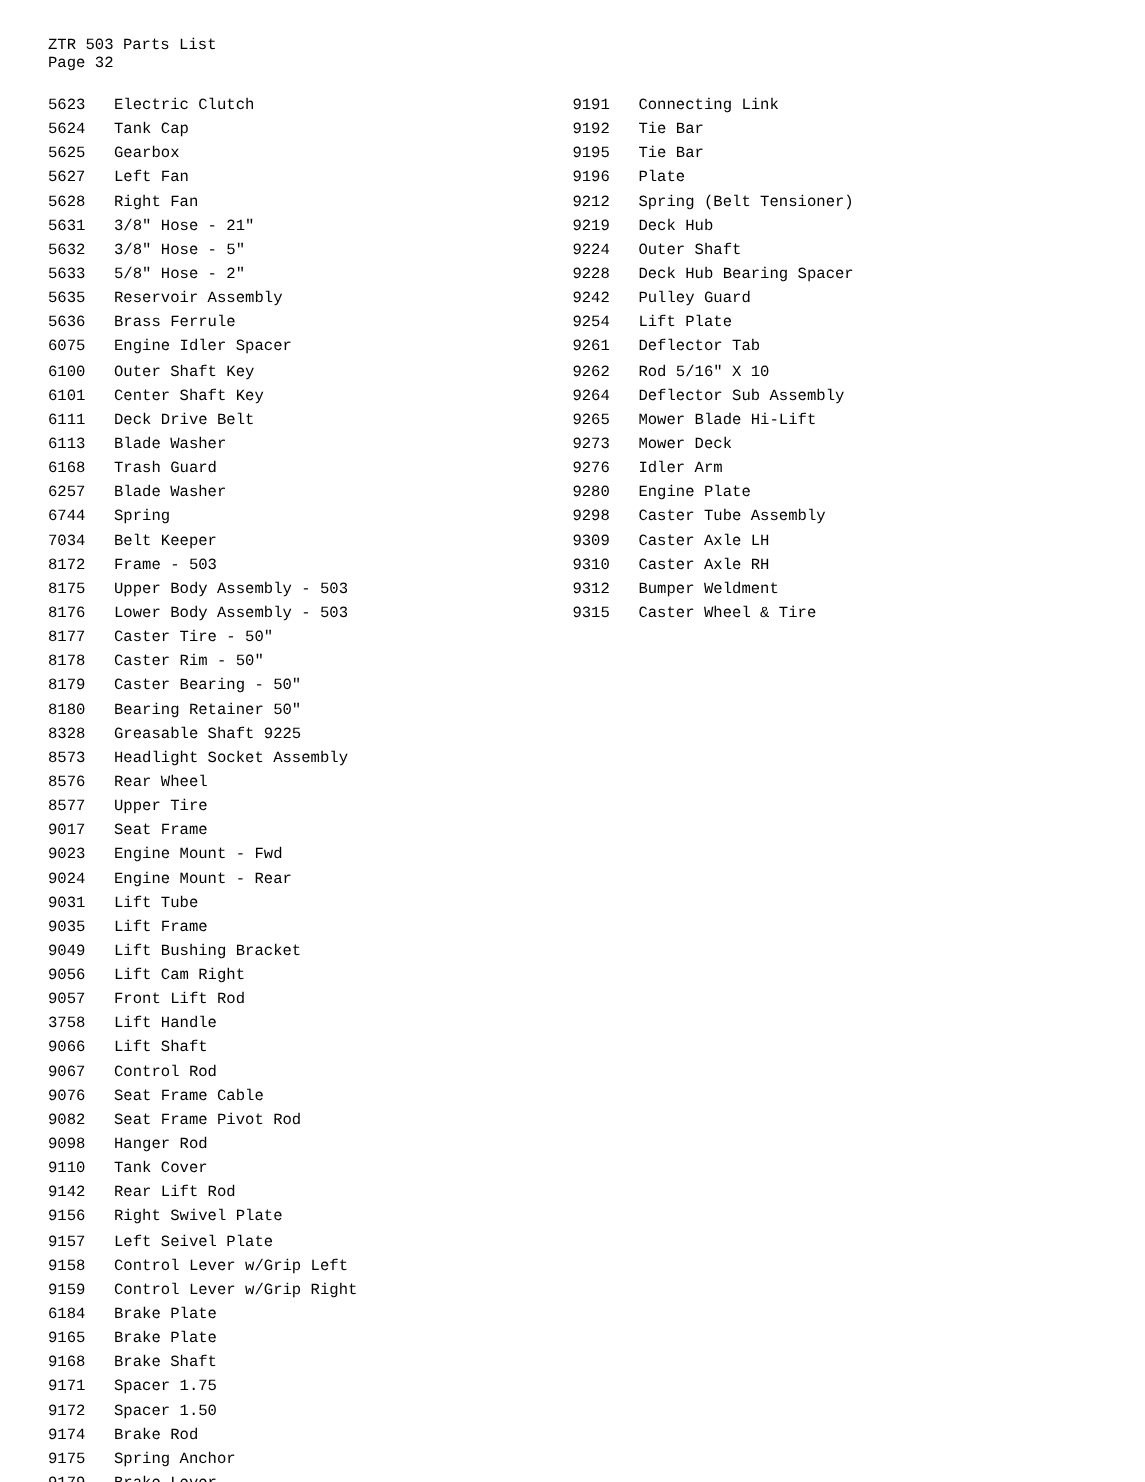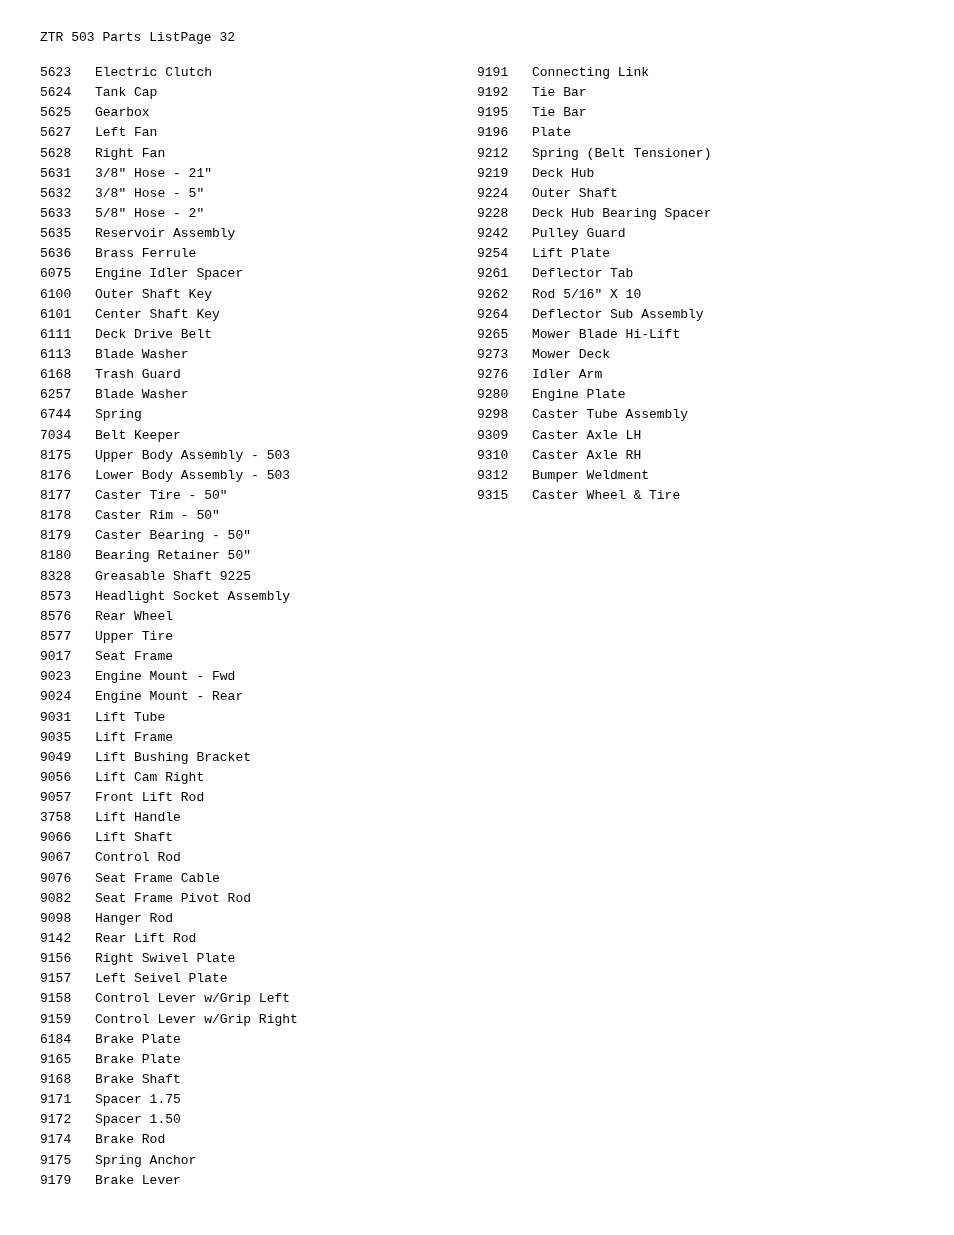--- a/index.html
+++ b/index.html
@@ -12,20 +12,21 @@
       font-family: 'Courier New', Courier, monospace;
       font-size: 13px;
       color: #000;
       width: 954px;
       min-height: 1235px;
       padding: 30px 40px;
     }
     .page-header {
       display: flex;
       margin-bottom: 18px;
+      flex-direction: column;
     }
     .content-area {
       display: flex;
       gap: 0;
     }
     .column {
       flex: 1;
     }
     .parts-list {
       list-style: none;
@@ -126,20 +127,24 @@
         </li>
         <li>
           <span class="part-num">6744</span>
           <span class="part-name">Spring</span>
         </li>
         <li>
           <span class="part-num">7034</span>
           <span class="part-name">Belt Keeper</span>
         </li>
         <li>
+          <span class="part-num">8172</span>
+          <span class="part-name">Frame - 503</span>
+        </li>
+        <li>
           <span class="part-num">8175</span>
           <span class="part-name">Upper Body Assembly - 503</span>
         </li>
         <li>
           <span class="part-num">8176</span>
           <span class="part-name">Lower Body Assembly - 503</span>
         </li>
         <li>
           <span class="part-num">8177</span>
           <span class="part-name">Caster Tire - 50"</span>
@@ -220,20 +225,24 @@
           <span class="part-num">9076</span>
           <span class="part-name">Seat Frame Cable</span>
         </li>
         <li>
           <span class="part-num">9082</span>
           <span class="part-name">Seat Frame Pivot Rod</span>
         </li>
         <li>
           <span class="part-num">9098</span>
           <span class="part-name">Hanger Rod</span>
+        </li>
+        <li>
+          <span class="part-num">9110</span>
+          <span class="part-name">Tank Cover</span>
         </li>
         <li>
           <span class="part-num">9142</span>
           <span class="part-name">Rear Lift Rod</span>
         </li>
         <li>
           <span class="part-num">9156</span>
           <span class="part-name">Right Swivel Plate</span>
         </li>
         <li>

